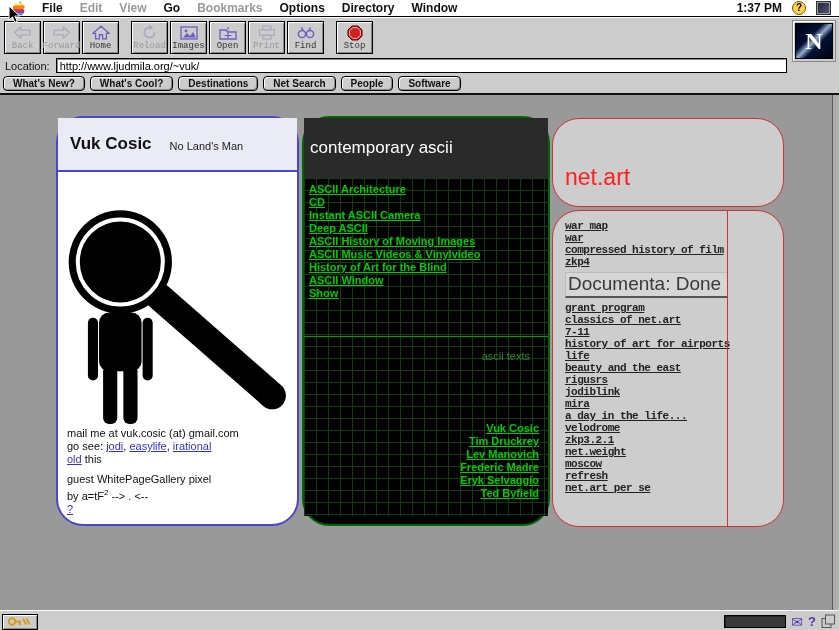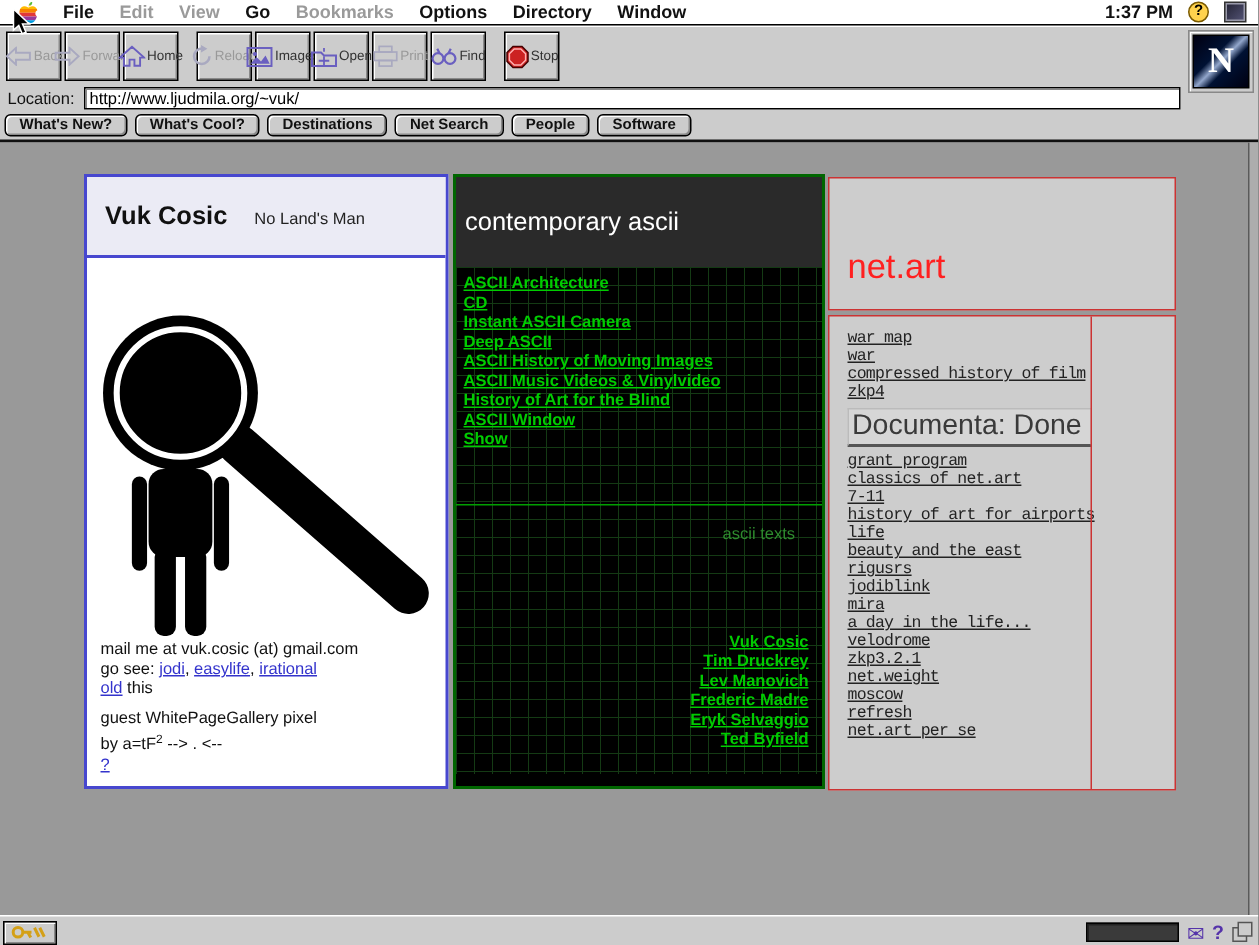--- a/index.html
+++ b/index.html
@@ -19,21 +19,21 @@
                 color:#000; font-size:10px; font-weight:bold; text-align:center; line-height:12px; margin-right:10px; }
   .app-badge { width:15px; height:14px; background:linear-gradient(135deg,#223,#557); border:1px solid #333;
                box-shadow:inset 0 0 0 1px #99a; }
 
   
   .chrome { background:#cccccc; border-top:1px solid #ffffff; }
   .toolbar-row { position:relative; height:39px; display:flex; align-items:center; padding-left:4px; }
   .btn-group { display:flex; gap:2px; margin-right:12px; }
   .tbtn { width:37px; height:33px; background:#cccccc; border:1px solid #000;
           box-shadow:inset 1px 1px 0 #fff, inset -1px -1px 0 #898989;
-          display:flex; flex-direction:row; align-items:center; justify-content:center; gap:1px; cursor:default; }
+          display:flex; flex-direction:column; align-items:center; justify-content:center; gap:1px; cursor:default;font-family:Liberation Mono, monospace; }
   .tbtn .ticon { color:#6a5fc0; height:16px; display:flex; align-items:center; justify-content:center; font-size:14px; line-height:14px; }
   .tbtn .tlabel { font-size:9px; color:#333; line-height:9px; }
   .tbtn.disabled .ticon { color:#a9a9c0; }
   .tbtn.disabled .tlabel { color:#999; }
   .nlogo-frame { position:absolute; top:2px; right:3px; width:44px; height:42px; background:#cccccc;
                  border:1px solid #888; box-shadow:inset 1px 1px 0 #fff; padding:2px; }
   .nlogo { width:100%; height:100%; border:1px solid #000;
            background:linear-gradient(135deg,#000011 0%,#001133 38%,#93a7cc 50%,#001133 62%,#000011 100%);
            color:#fff; font-size:24px; font-weight:bold; font-family:"Liberation Serif",serif;
            display:flex; align-items:center; justify-content:center; }
@@ -47,21 +47,21 @@
   .dir-row { height:19px; display:flex; align-items:center; gap:5px; padding-left:3px; }
   .dirbtn { height:15px; padding:0 9px; font-size:10px; font-weight:bold; color:#111; background:#cccccc;
             border:1px solid #000; border-radius:4px; box-shadow:inset 1px 1px 0 #fff, inset -1px -1px 0 #898989;
             display:flex; align-items:center; cursor:default; }
   .chrome-sep { height:2px; background:#101010; }
 
   
   .content { position:relative; height:515px; background:#999999; }
   .scroll-track { position:absolute; top:0; right:0; bottom:0; width:7px; background:#adadad; border-left:1px solid #5a5a5a; }
 
-  .panel { position:absolute; }
+  .panel { position:absolute;border-radius:27px; }
 
   
   .lp { left:56px; top:21px; width:243px; height:410px; background:#ffffff; border:2px solid #4747cf; }
   .lp-header { height:54px; background:#ebebf5; border-bottom:2px solid #4747cf;
                display:flex; align-items:center; padding-left:12px; }
   .lp-title { font-size:17px; font-weight:bold; color:#111; }
   .lp-subtitle { font-size:11px; color:#222; margin-left:18px; padding-top:3px; }
   .lp-body { position:relative; }
   .lp-img { margin:11px 0 0 5px; display:block; }
   .lp-text { margin:1px 0 0 9px; font-size:11px; line-height:13px; color:#111; }
@@ -84,21 +84,21 @@
   .mp-section-label { position:absolute; top:172px; right:18px; color:#2e8b2e; font-size:11px; font-weight:normal; }
   .mp-authors { position:absolute; top:244px; right:9px; text-align:right; }
 
   
   .rp-header { left:552px; top:23px; width:232px; height:89px; background:#cdcdcd; border:1px solid #cc3333;
                padding:45px 0 0 12px; }
   .rp-header .rp-title { color:#ff2020; font-size:23px; }
   .rp-body { left:552px; top:115px; width:232px; height:317px; background:#cdcdcd; border:1px solid #cc3333; }
   .rp-colline { position:absolute; top:0; bottom:0; right:55px; width:1px; background:#cc3333; }
   .rp-links { padding:9px 0 0 12px; }
-  .rp-links a { display:block; font-family:"Liberation Mono",monospace; font-size:11px; font-weight:normal;
+  .rp-links a { display:block; font-family:"Liberation Mono",monospace; font-size:11px; font-weight:bold;
                 color:#222; line-height:12px; text-decoration:underline; letter-spacing:-0.5px; cursor:pointer; }
   .rp-banner { display:inline-block; margin:4px 0 4px 0; font-size:19px; color:#3a3a3a; background:#d6d6d6;
                border:1px solid #bbb; border-bottom:2px solid #555; padding:0 6px 1px 2px; cursor:pointer; }
 
   
   .statusbar { position:relative; height:22px; background:#cccccc; border-top:1px solid #fff; display:flex; align-items:center; }
   .status-key { width:36px; height:16px; margin-left:2px; border:1px solid #000;
                 box-shadow:inset 1px 1px 0 #fff, inset -1px -1px 0 #898989;
                 display:flex; align-items:center; justify-content:center; }
   .status-right { margin-left:auto; display:flex; align-items:center; gap:5px; padding-right:3px; }

